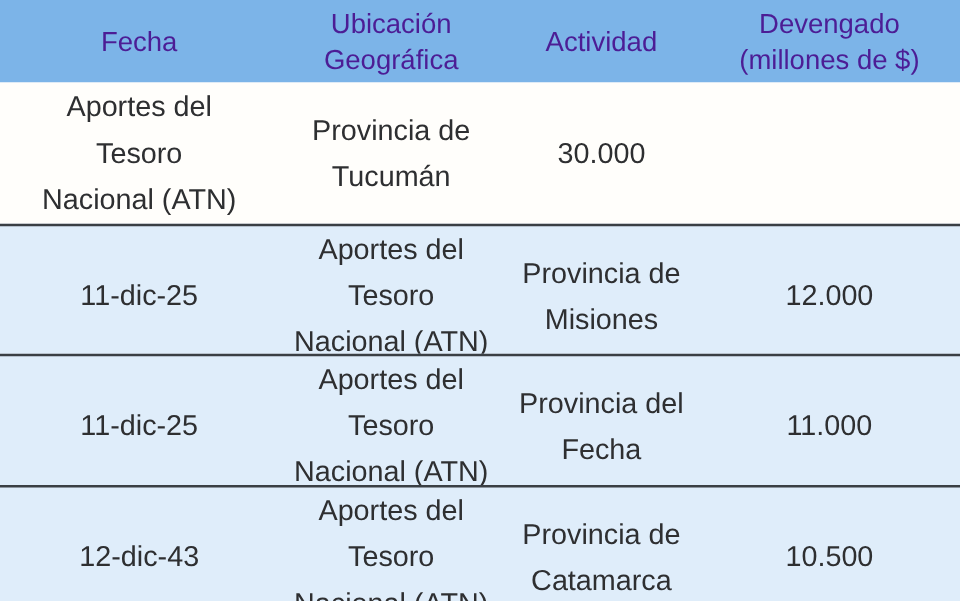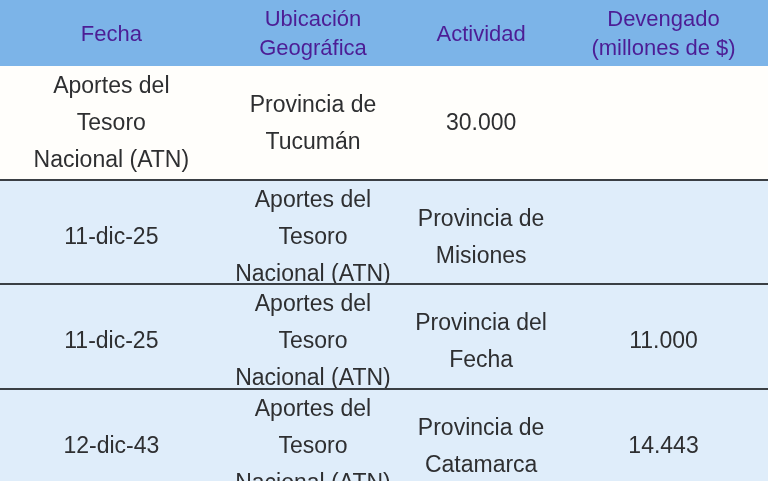--- a/index.html
+++ b/index.html
@@ -65,35 +65,36 @@
     <div class="cell">30.000</div>
   </div>
 
   <div class="row body-row row-2">
     <div class="cell">11-dic-25</div>
     <div class="cell">Aportes del
 Tesoro
 Nacional (ATN)</div>
     <div class="cell">Provincia de
 Misiones</div>
+    <div class="cell">12.000</div>
   </div>
 
   <div class="row body-row row-3">
     <div class="cell">11-dic-25</div>
     <div class="cell">Aportes del
 Tesoro
 Nacional (ATN)</div>
     <div class="cell">Provincia del
 Fecha</div>
     <div class="cell">11.000</div>
   </div>
 
   <div class="row body-row row-4">
     <div class="cell">12-dic-43</div>
     <div class="cell">Aportes del
 Tesoro
 Nacional (ATN)</div>
     <div class="cell">Provincia de
 Catamarca</div>
-    <div class="cell">14.443</div>
+    <div class="cell">10.500</div>
   </div>
 
 </div>
 
 </body></html>

